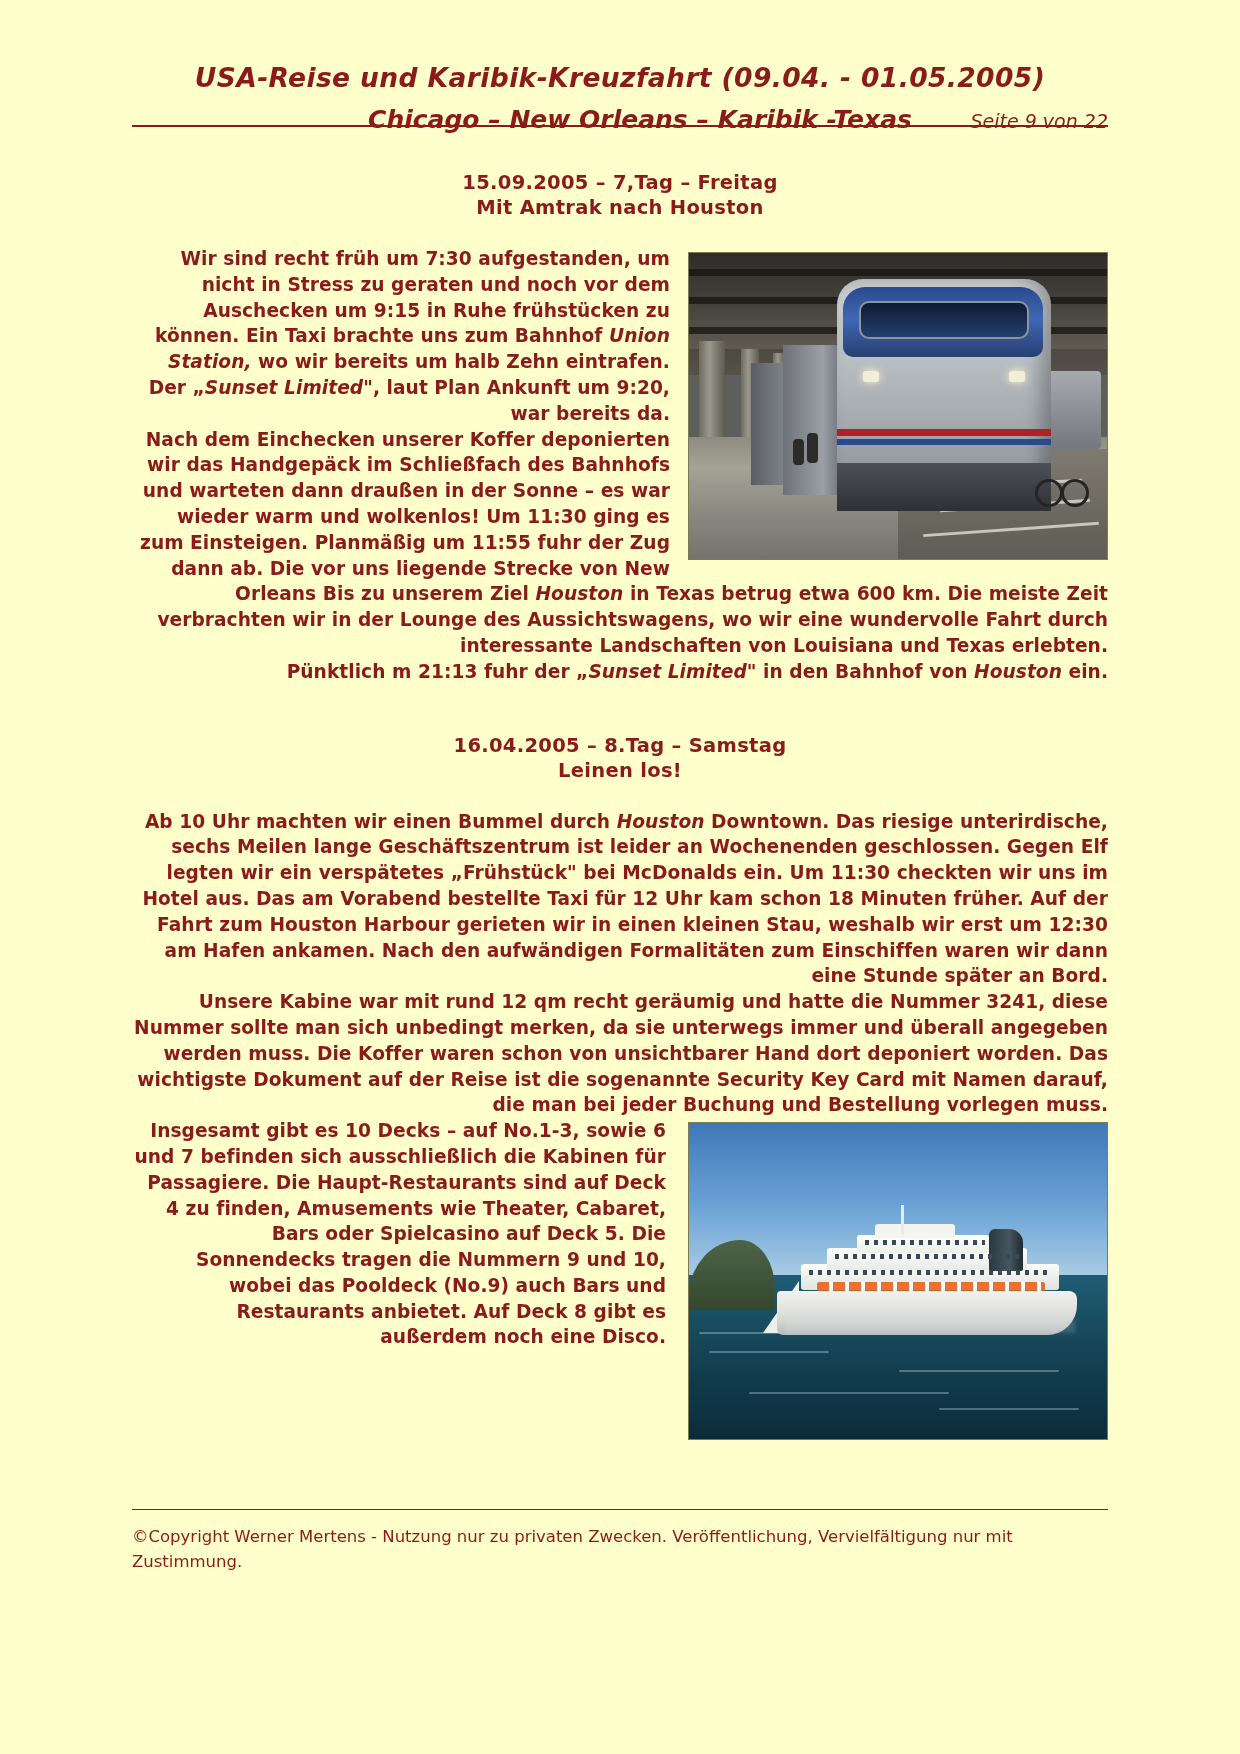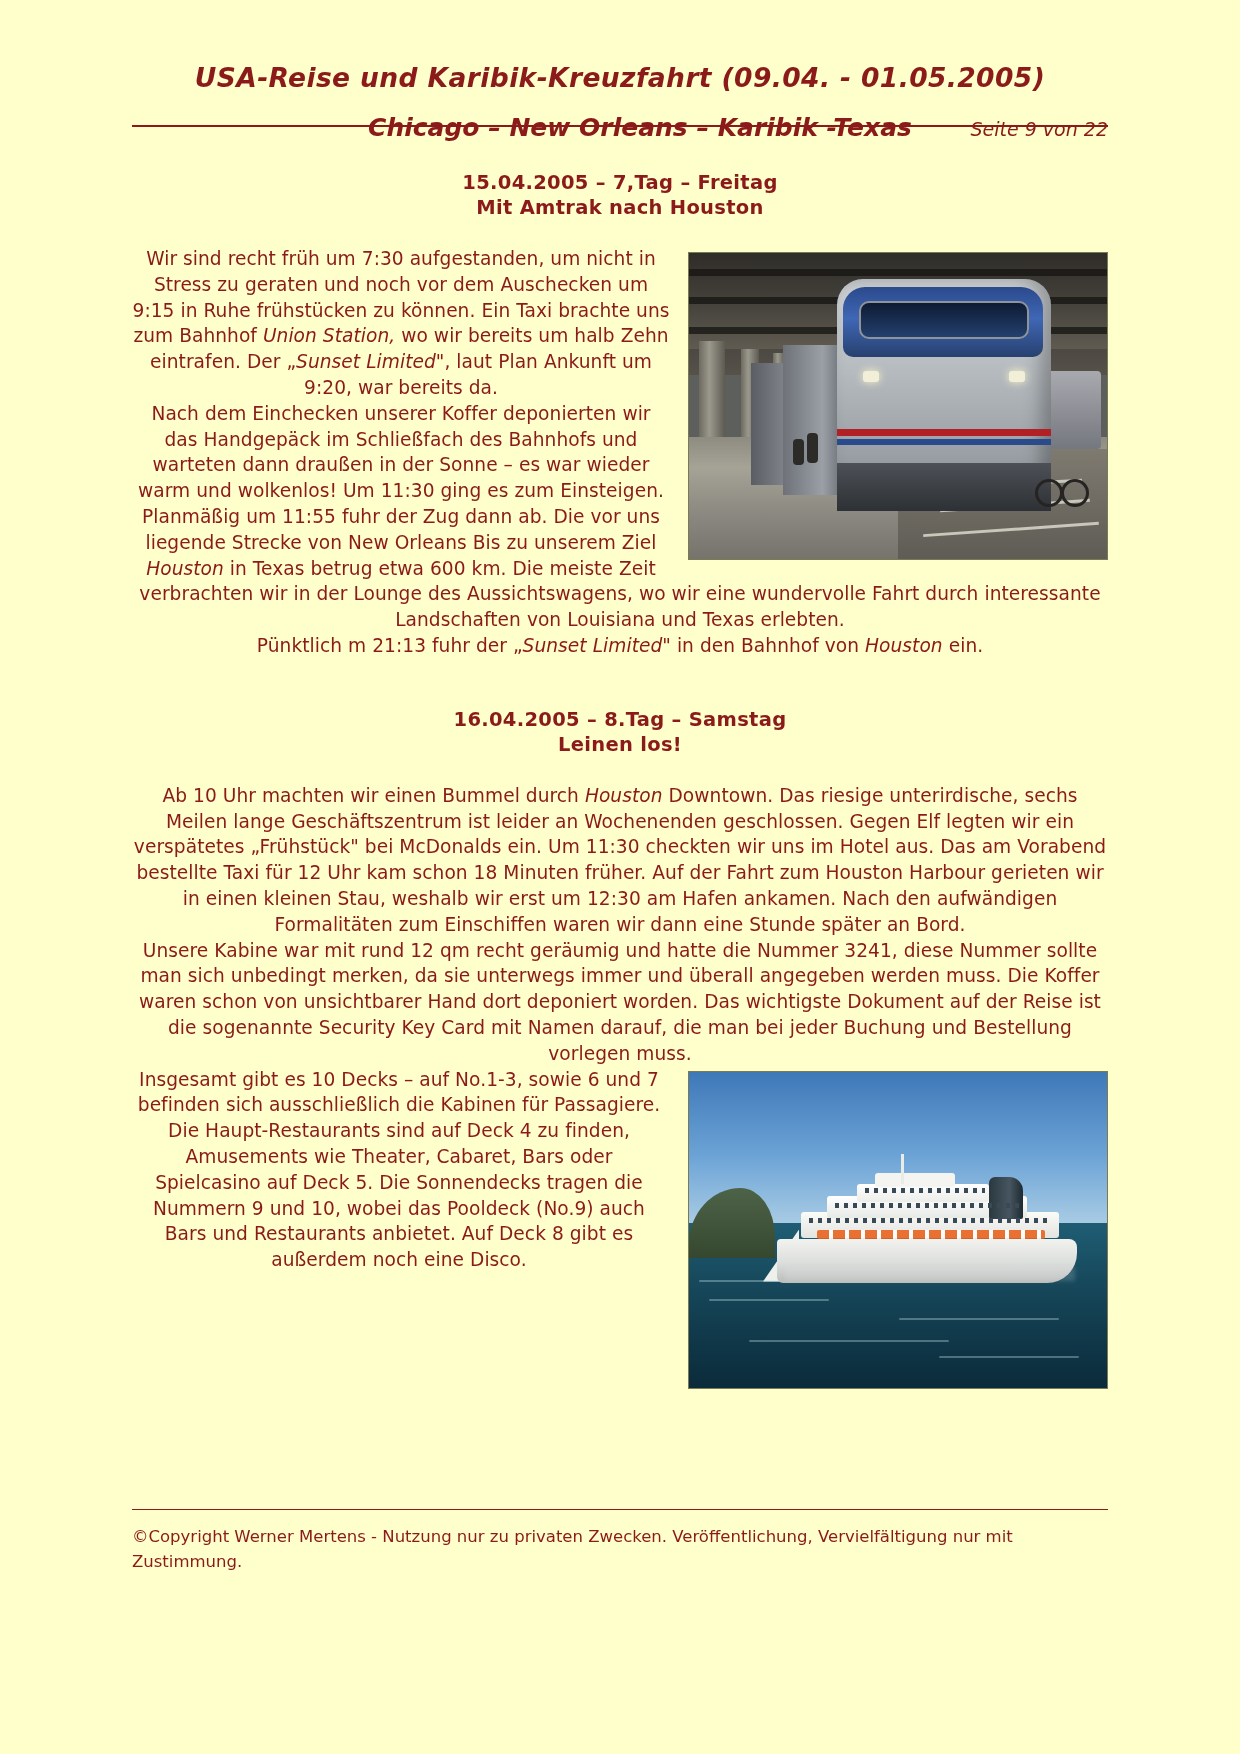--- a/index.html
+++ b/index.html
@@ -31,21 +31,21 @@
     font-size: 26.5px;
     font-weight: bold;
     font-style: italic;
     letter-spacing: 0.4px;
     color: #8b1a1a;
     white-space: nowrap;
   }
   .header-row2 {
     position: relative;
     height: 36px;
-    margin-top: 20px;
+    margin-top: 12px;
   }
   .header-line2 {
     position: absolute;
     left: 0; right: 0;
     text-align: center;
     font-size: 25px;
     font-weight: bold;
     font-style: italic;
     color: #8b1a1a;
     padding-left: 40px;
@@ -87,24 +87,24 @@
   .day-sub {
     text-align: center;
     font-size: 19.5px;
     font-weight: bold;
     letter-spacing: 0.3px;
     line-height: 25px;
   }
 
   .body-text {
     font-size: 18.6px;
-    font-weight: normal;
+    font-weight: bold;
     line-height: 25.8px;
     letter-spacing: 0.05px;
-    text-align: center;
+    text-align: right;
   }
   .body-text i { font-style: italic; }
 
   
   .photo {
     float: right;
     border: 1px solid #7a7a55;
     box-sizing: border-box;
     overflow: hidden;
     position: relative;
@@ -316,21 +316,21 @@
     <div class="header-line1">USA-Reise und Karibik-Kreuzfahrt  (09.04.  - 01.05.2005)</div>
     <div class="header-row2">
       <div class="header-line2">Chicago – New Orleans – Karibik -Texas</div>
       <div class="header-page">Seite 9 von 22</div>
     </div>
   </div>
   <div class="header-rule"></div>
 
   <div class="content">
 
-    <div class="day-title">15.04.2005 – 7,Tag – Freitag</div>
+    <div class="day-title">15.09.2005 – 7,Tag – Freitag</div>
     <div class="day-sub">Mit Amtrak nach Houston</div>
 
     <div class="spacer-md"></div>
 
     <div class="para-block">
 
       <div class="photo train">
         <div class="train-scene">
           <div class="tr-sky"></div>
           <div class="tr-canopy"></div>

